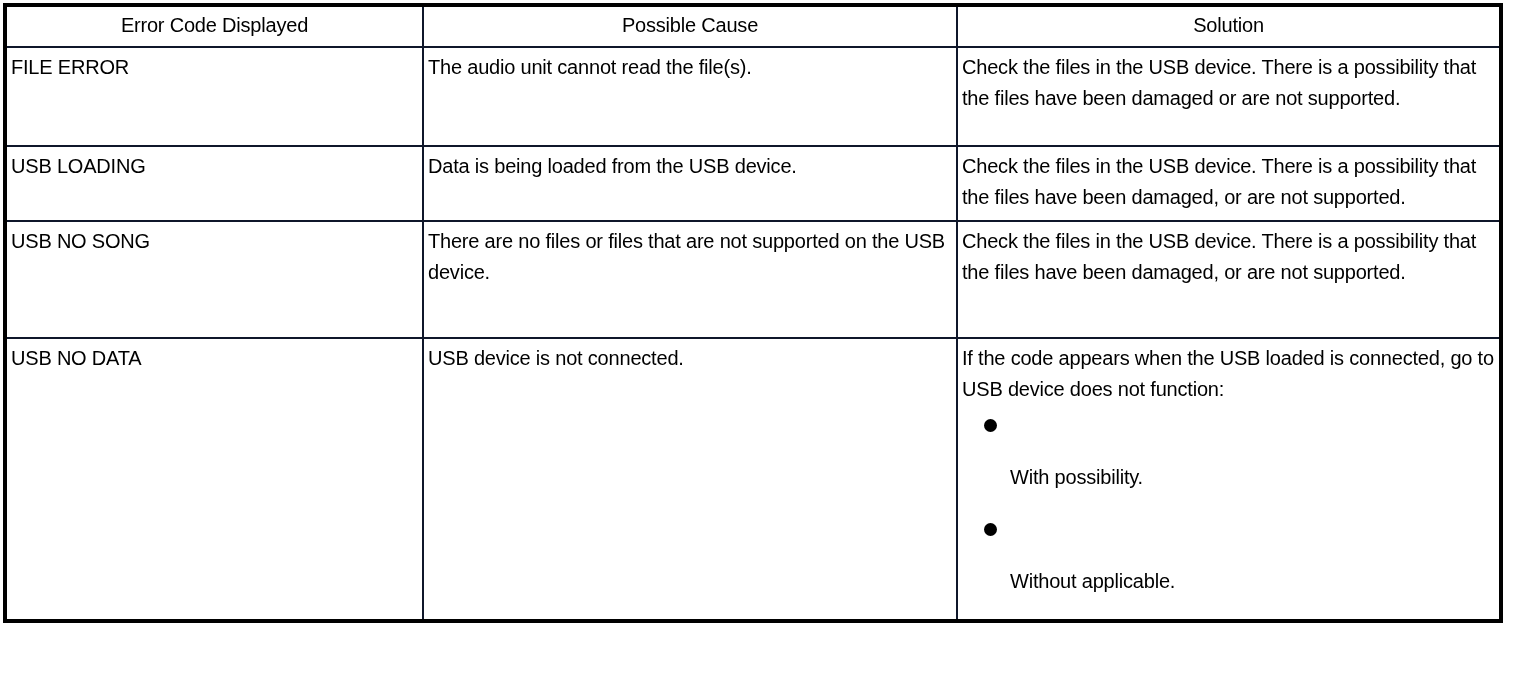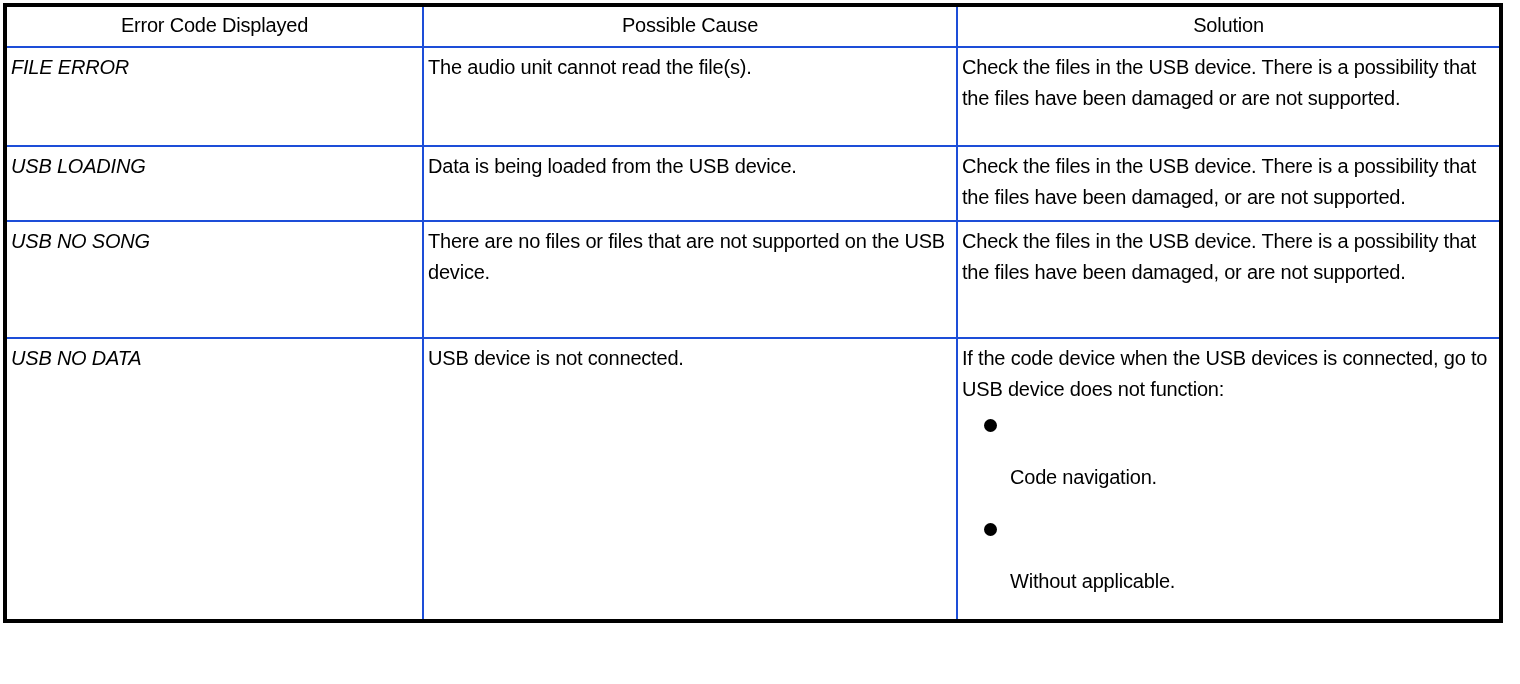--- a/index.html
+++ b/index.html
@@ -33,21 +33,21 @@
     border: 4px solid #000000;
     background: #ffffff;
   }
 
   table.error-table col.c1 { width: 418px; }
   table.error-table col.c2 { width: 534px; }
   table.error-table col.c3 { width: 544px; }
 
   table.error-table td,
   table.error-table th {
-    border: 2px solid #1d4ed8;
+    border: 2px solid #0f172a;
     vertical-align: top;
     padding: 0;
     font-weight: normal;
   }
 
   .cell-pad {
     padding: 4px 2px 6px 4px;
     font-size: 20px;
     line-height: 31px;
     letter-spacing: -0.2px;
@@ -60,21 +60,21 @@
   }
 
   
   tr.row-head { height: 40px; }
   tr.row-1 { height: 99px; }
   tr.row-2 { height: 66px; }
   tr.row-3 { height: 75px; }
   tr.row-4 { height: 117px; }
   tr.row-5 { height: 274px; }
 
-  td.code-cell .cell-pad { white-space: nowrap; font-style: italic; }
+  td.code-cell .cell-pad { white-space: nowrap; }
 
   .bullet-list {
     list-style: none;
     margin: 0;
     padding: 0;
   }
   .bullet-list li {
     position: relative;
     margin: 0;
     padding: 0;
@@ -166,27 +166,27 @@
 
       <tr class="row-5">
         <td class="code-cell">
           <div class="cell-pad">USB NO DATA</div>
         </td>
         <td>
           <div class="cell-pad">USB device is not connected.</div>
         </td>
         <td>
           <div class="cell-pad">
-            <p class="lead-text">If the code device when the USB devices is connected, go to USB device does not function:</p>
+            <p class="lead-text">If the code appears when the USB loaded is connected, go to USB device does not function:</p>
             <ul class="bullet-list">
               <li>
                 <div class="bullet-row">
                   <span class="bullet-dot"></span>
                 </div>
-                <div class="bullet-text">Code navigation.</div>
+                <div class="bullet-text">With possibility.</div>
               </li>
               <li>
                 <div class="bullet-row">
                   <span class="bullet-dot"></span>
                 </div>
                 <div class="bullet-text">Without applicable.</div>
               </li>
             </ul>
           </div>
         </td>

